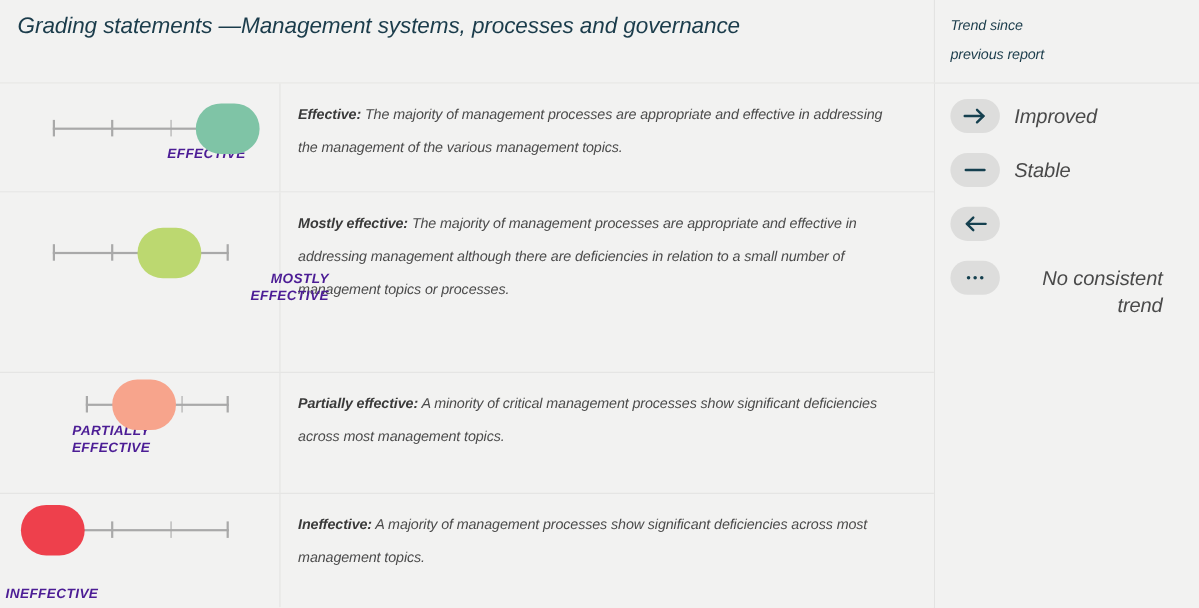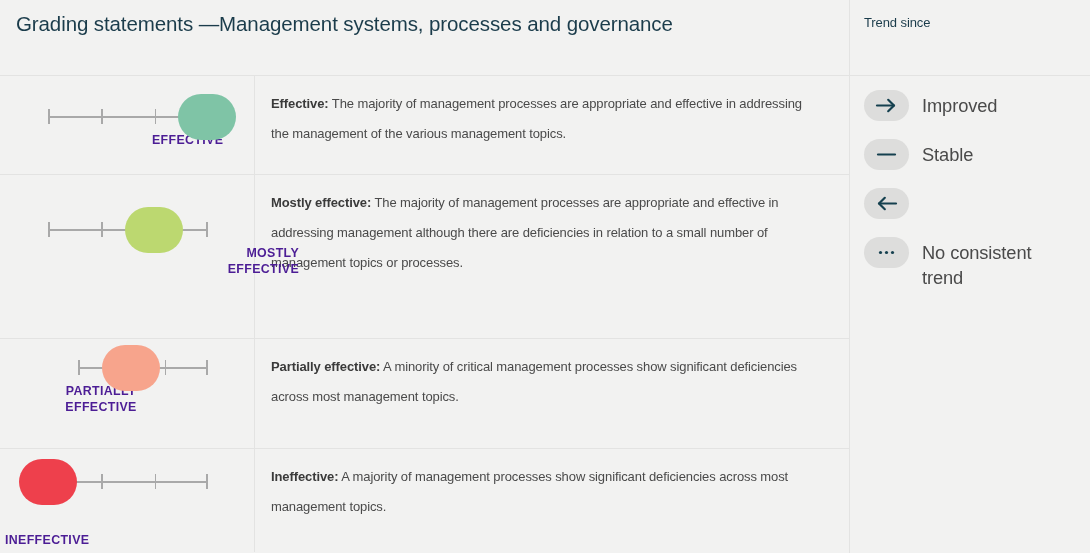--- a/index.html
+++ b/index.html
@@ -13,20 +13,21 @@
   }
 
   #page {
     position: relative;
     width: 1090px;
     height: 553px;
     background: #f2f2f1;
     overflow: hidden;
     display: flex;
     flex-direction: column;
+    font-style: italic;
   }
 
   
   .header {
     display: flex;
     flex: 0 0 76px;
     height: 76px;
     border-bottom: 1px solid #e3e3e2;
   }
   .header-title-cell {
@@ -191,33 +192,35 @@
     margin-right: 13px;
   }
   .legend-badge svg { display: block; }
   .legend-label {
     font-size: 18.3px;
     line-height: 25px;
     color: #4a4a4a;
     letter-spacing: -0.1px;
     padding-top: 3px;
     max-width: 135px;
+    text-align: right;
   }
 </style>
 </head>
 <body>
 
 <div id="page">
 
   <div class="header">
     <div class="header-title-cell">
       <div class="header-title">Grading statements —Management systems, processes and governance</div>
     </div>
     <div class="header-trend-cell">
       <div class="header-trend-title">Trend since</div>
+      <div class="header-trend-title">previous report</div>
     </div>
   </div>
 
   <div class="body">
 
     <div class="grading-col">
 
       <div class="grade-row r1">
         <div class="gauge-cell">
           <div class="gauge-wrap">

